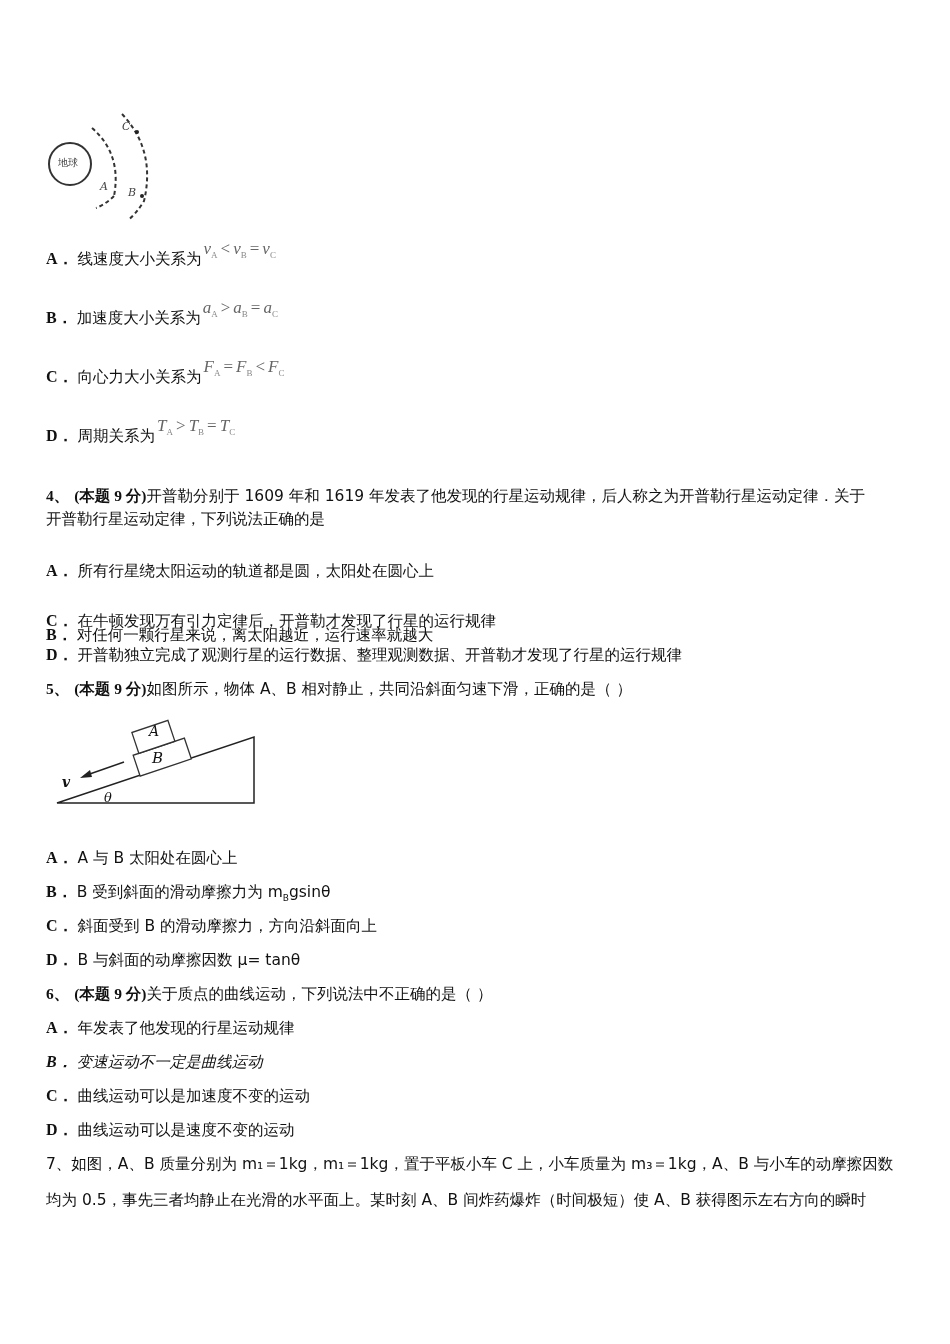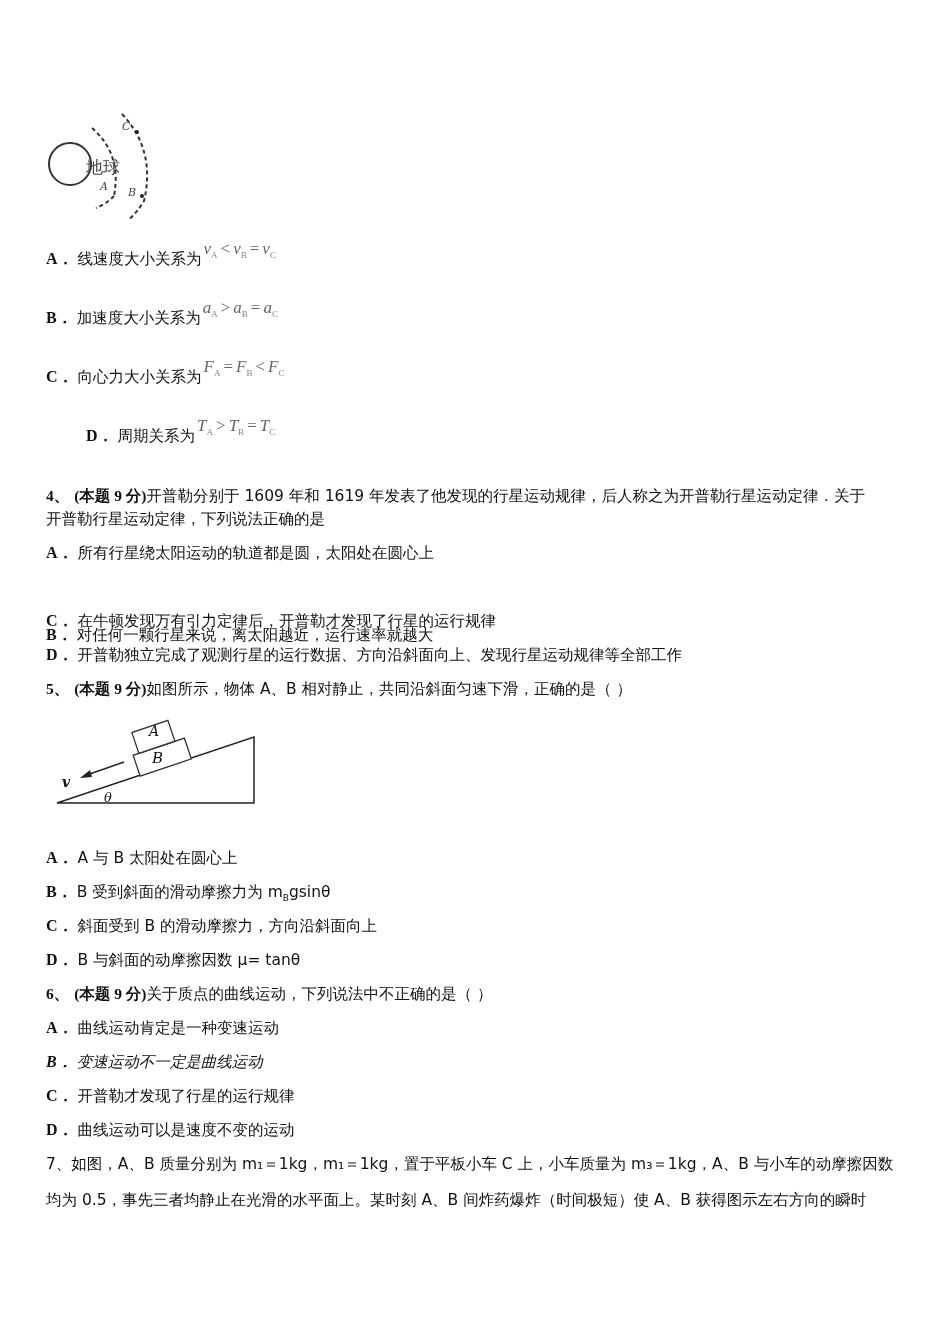--- a/index.html
+++ b/index.html
@@ -32,50 +32,50 @@
 
 <div class="abs" style="left:44px; top:106px; width:120px; height:115px;">
   <svg width="120" height="115" viewBox="0 0 120 115">
     <circle cx="26" cy="58" r="21" fill="none" stroke="#333" stroke-width="2"></circle>
     <path d="M48 22 Q78 48 70 90" fill="none" stroke="#333" stroke-width="2" stroke-dasharray="4,3"></path>
     <path d="M70 90 Q62 98 52 102" fill="none" stroke="#333" stroke-width="2" stroke-dasharray="4,3"></path>
     <path d="M78 8 Q112 44 100 95 Q92 108 84 114" fill="none" stroke="#333" stroke-width="2" stroke-dasharray="4,3"></path>
     <circle cx="93" cy="26" r="2" fill="#222"></circle>
     <circle cx="98" cy="90" r="2" fill="#222"></circle>
   </svg>
-  <span class="abs" style="left:14px; top:50px; font-size:17px; color:#444; font-family:'DejaVu Sans',sans-serif;margin-left:28px;">地球</span>
+  <span class="abs" style="left:14px; top:50px; font-size:10px; color:#444; font-family:'DejaVu Sans',sans-serif;">地球</span>
   <span class="abs" style="left:56px; top:74px; font-size:11px; font-style:italic; color:#444;">A</span>
   <span class="abs" style="left:84px; top:80px; font-size:11px; font-style:italic; color:#444;">B</span>
   <span class="abs" style="left:78px; top:14px; font-size:11px; font-style:italic; color:#444;">C</span>
 </div>
 
 <div class="line" style="top:249px;">
   <span class="lbl">A．</span><span>线速度大小关系为</span><span class="formula"><span>v</span><sub>A</sub><span class="op">&lt;</span><span>v</span><sub>B</sub><span class="op">=</span><span>v</span><sub>C</sub></span>
 </div>
 <div class="line" style="top:308px;">
   <span class="lbl">B．</span><span>加速度大小关系为</span><span class="formula"><span>a</span><sub>A</sub><span class="op">&gt;</span><span>a</span><sub>B</sub><span class="op">=</span><span>a</span><sub>C</sub></span>
 </div>
 <div class="line" style="top:367px;">
   <span class="lbl">C．</span><span>向心力大小关系为</span><span class="formula"><span>F</span><sub>A</sub><span class="op">=</span><span>F</span><sub>B</sub><span class="op">&lt;</span><span>F</span><sub>C</sub></span>
 </div>
-<div class="line" style="top:426px;margin-left:40px;">
+<div class="line" style="top:426px;">
   <span class="lbl">D．</span><span>周期关系为</span><span class="formula"><span>T</span><sub>A</sub><span class="op">&gt;</span><span>T</span><sub>B</sub><span class="op">=</span><span>T</span><sub>C</sub></span>
 </div>
 
 <div class="line" style="top:486px;">
   <span class="num">4、</span>
   <span class="num">(本题 9 分)</span><span>开普勒分别于 1609 年和 1619 年发表了他发现的行星运动规律，后人称之为开普勒行星运动定律．关于</span>
 </div>
 <div class="line" style="top:509px;">
   <span>开普勒行星运动定律，下列说法正确的是</span>
 </div>
-<div class="line" style="top:543px;"><span class="lbl">A．</span><span>所有行星绕太阳运动的轨道都是圆，太阳处在圆心上</span></div>
+<div class="line" style="top:561px;"><span class="lbl">A．</span><span>所有行星绕太阳运动的轨道都是圆，太阳处在圆心上</span></div>
 <div class="line" style="top:577px;margin-top:48px;"><span class="lbl">B．</span><span>对任何一颗行星来说，离太阳越近，运行速率就越大</span></div>
 <div class="line" style="top:611px;"><span class="lbl">C．</span><span>在牛顿发现万有引力定律后，开普勒才发现了行星的运行规律</span></div>
-<div class="line" style="top:645px;"><span class="lbl">D．</span><span>开普勒独立完成了观测行星的运行数据、方向沿斜面向上、发现行星运动规律等全部工作</span></div>
+<div class="line" style="top:645px;"><span class="lbl">D．</span><span>开普勒独立完成了观测行星的运行数据、整理观测数据、开普勒才发现了行星的运行规律</span></div>
 
 <div class="line" style="top:679px;">
   <span class="num">5、</span>
   <span class="num">(本题 9 分)</span><span>如图所示，物体 A、B 相对静止，共同沿斜面匀速下滑，正确的是（  ）</span>
 </div>
 <div class="abs" style="left:52px; top:710px; width:210px; height:100px;">
   <svg width="210" height="100" viewBox="0 0 210 100">
     <polygon points="5,93 202,27 202,93" fill="none" stroke="#222" stroke-width="1.5"></polygon>
     <g transform="rotate(-18.5 115 55)">
       <rect x="86" y="35" width="54" height="22" fill="#fff" stroke="#333" stroke-width="1.3"></rect>
@@ -91,19 +91,19 @@
 </div>
 <div class="line" style="top:848px;"><span class="lbl">A．</span><span>A 与 B 太阳处在圆心上</span></div>
 <div class="line" style="top:882px;"><span class="lbl">B．</span><span>B 受到斜面的滑动摩擦力为 m</span><sub style="font-size:9px;">B</sub><span>gsinθ</span></div>
 <div class="line" style="top:916px;"><span class="lbl">C．</span><span>斜面受到 B 的滑动摩擦力，方向沿斜面向上</span></div>
 <div class="line" style="top:950px;"><span class="lbl">D．</span><span>B 与斜面的动摩擦因数 μ= tanθ</span></div>
 
 <div class="line" style="top:984px;text-align:right;">
   <span class="num">6、</span>
   <span class="num">(本题 9 分)</span><span>关于质点的曲线运动，下列说法中不正确的是（  ）</span>
 </div>
-<div class="line" style="top:1018px;"><span class="lbl">A．</span><span>曲线运动肯定是一种变速运动</span></div>
+<div class="line" style="top:1018px;"><span class="lbl">A．</span><span>年发表了他发现的行星运动规律</span></div>
 <div class="line" style="top:1052px;font-style:italic;"><span class="lbl">B．</span><span>变速运动不一定是曲线运动</span></div>
-<div class="line" style="top:1086px;"><span class="lbl">C．</span><span>开普勒才发现了行星的运行规律</span></div>
+<div class="line" style="top:1086px;"><span class="lbl">C．</span><span>曲线运动可以是加速度不变的运动</span></div>
 <div class="line" style="top:1120px;"><span class="lbl">D．</span><span>曲线运动可以是速度不变的运动</span></div>
 
 <div class="line" style="top:1154px;"><span>7、如图，A、B 质量分别为 m₁＝1kg，m₁＝1kg，置于平板小车 C 上，小车质量为 m₃＝1kg，A、B 与小车的动摩擦因数</span></div>
 <div class="line" style="top:1190px;"><span>均为 0.5，事先三者均静止在光滑的水平面上。某时刻 A、B 间炸药爆炸（时间极短）使 A、B 获得图示左右方向的瞬时</span></div>
 
 </body></html>

